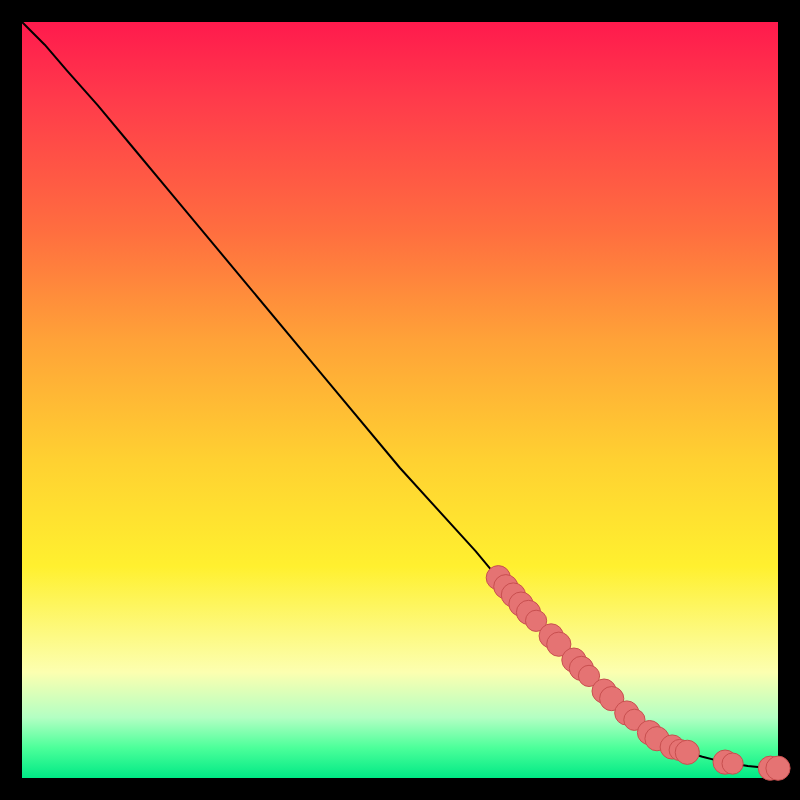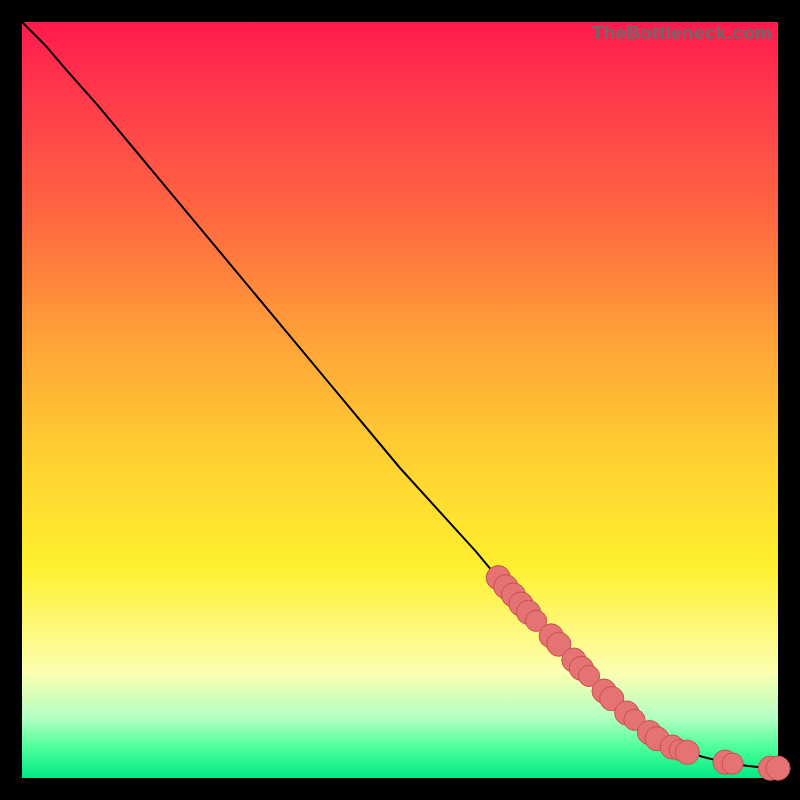--- a/index.html
+++ b/index.html
@@ -51,21 +51,20 @@
     width: 756px;
     height: 756px;
     overflow: visible;
   }
 </style>
 </head>
 <body>
 
 <div class="stage">
   <div class="plot">
-    <span class="watermark">TheBottleneck.com</span>
     <svg class="overlay" viewBox="0 0 756 756" preserveAspectRatio="none">
       <path id="curve-path" fill="none" stroke="#000000" stroke-width="2" stroke-linecap="round" stroke-linejoin="round" d="M0.0 0.0 L22.7 22.7 L45.4 49.1 L75.6 83.2 L113.4 128.5 L151.2 173.9 L226.8 264.6 L302.4 355.3 L378.0 446.0 L453.6 529.2 L491.4 574.6 L529.2 612.4 L567.0 653.9 L604.8 691.7 L642.6 722.0 L665.3 730.3 L680.4 734.8 L695.5 738.6 L710.6 741.6 L725.8 743.9 L740.9 745.4 L756.0 746.2"></path>
       <g id="markers">
           <circle cx="476.3" cy="555.7" r="12.1" fill="#e57373" stroke="#c84f4f" stroke-width="1"></circle>
           <circle cx="483.8" cy="564.7" r="12.1" fill="#e57373" stroke="#c84f4f" stroke-width="1"></circle>
           <circle cx="491.4" cy="573.0" r="12.1" fill="#e57373" stroke="#c84f4f" stroke-width="1"></circle>
           <circle cx="499.0" cy="582.1" r="12.1" fill="#e57373" stroke="#c84f4f" stroke-width="1"></circle>
           <circle cx="506.5" cy="590.4" r="12.1" fill="#e57373" stroke="#c84f4f" stroke-width="1"></circle>
           <circle cx="514.1" cy="598.8" r="10.6" fill="#e57373" stroke="#c84f4f" stroke-width="1"></circle>
           <circle cx="529.2" cy="613.9" r="12.1" fill="#e57373" stroke="#c84f4f" stroke-width="1"></circle>

